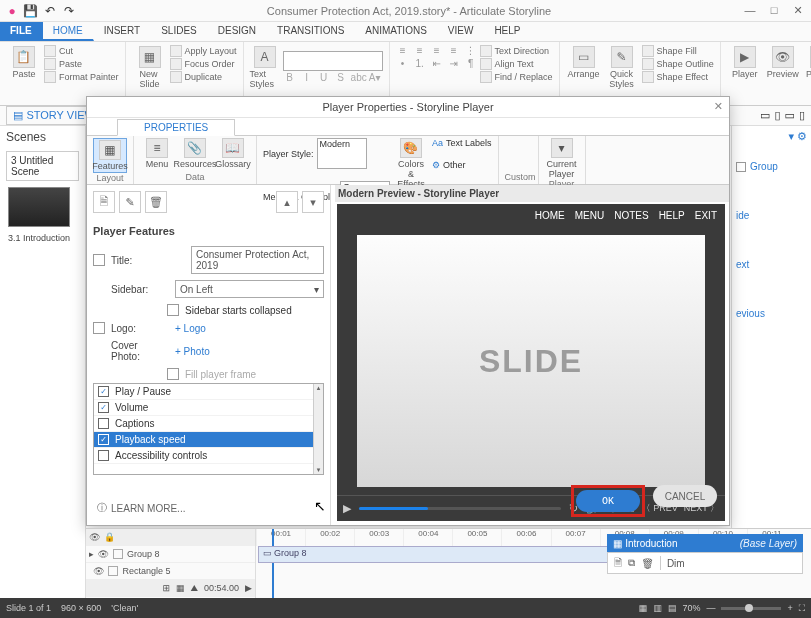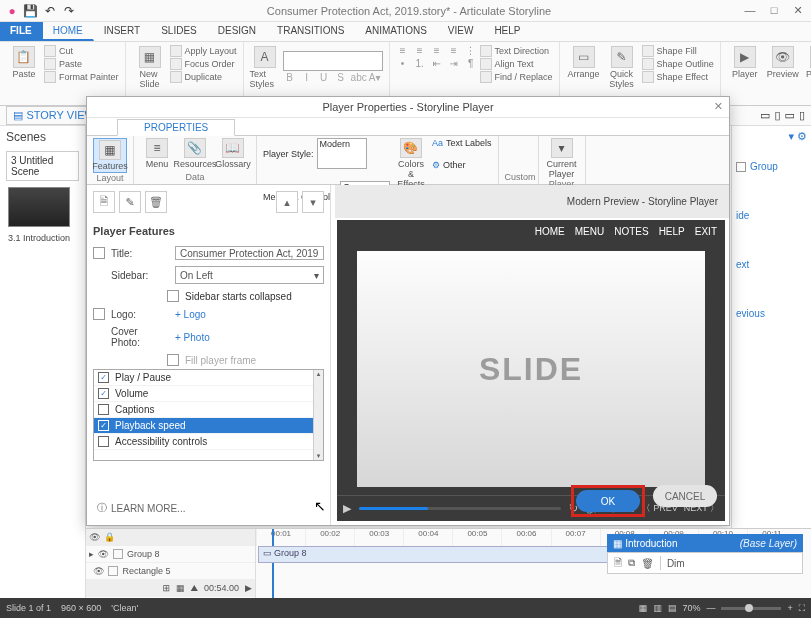--- a/index.html
+++ b/index.html
@@ -49,44 +49,44 @@
 .appearcol select,.appearcol .sel{border:1px solid #aaa;font-size:9px;height:31px;width:50px;background:#fff;padding:0 2px;}
 .mbody{flex:1;display:flex;overflow:hidden;}
 .leftpane{width:244px;border-right:1px solid #ddd;padding:6px;overflow:hidden;display:flex;flex-direction:column;}
 .toolbar2{display:flex;gap:4px;margin-bottom:8px;align-items:center;}
 .toolbar2 .b{width:22px;height:22px;border:1px solid #ccc;display:flex;align-items:center;justify-content:center;background:#fff;font-size:11px;color:#666;}
 .toolbar2 .sp{flex:1;}
 .secth{font-size:11px;color:#444;margin:4px 0 6px;font-weight:600;}
 .fldrow{display:flex;align-items:center;gap:6px;margin:3px 0;font-size:10px;}
 .fldrow .cb{width:12px;height:12px;border:1px solid #999;background:#fff;}
 .fldrow .lab{width:58px;color:#444;}
-.fldrow .inp{flex:1;border:1px solid #aaa;height:14px;padding:0 4px;background:#fff;display:flex;align-items:center;color:#555;}
+.fldrow .inp{flex:1;border:1px solid #aaa;height:28px;padding:0 4px;background:#fff;display:flex;align-items:center;color:#555;margin-left:16px;}
 .fldrow .dd{flex:1;border:1px solid #aaa;height:18px;background:#fff;display:flex;align-items:center;padding:0 4px;justify-content:space-between;color:#555;}
 .linklike{color:#2e7cd1;}
 .pcbox{border:1px solid #aaa;height:92px;overflow:hidden;position:relative;}
 .pcitem{display:flex;align-items:center;gap:6px;padding:2px 4px;font-size:10px;border-bottom:1px solid #f2f2f2;}
 .pcitem .ck{width:11px;height:11px;border:1px solid #666;display:flex;align-items:center;justify-content:center;font-size:8px;color:#2e7cd1;}
 .pcitem .ck.on::before{content:"✓";}
 .pcitem.sel{background:#2e7cd1;color:#fff;}
 .pcitem.sel .ck{border-color:#fff;color:#fff;}
 .pcbox .sbar{position:absolute;right:0;top:0;bottom:0;width:10px;background:#eee;border-left:1px solid #ccc;display:flex;flex-direction:column;justify-content:space-between;align-items:center;font-size:7px;color:#666;}
 .previewpane{flex:1;background:#fff;padding:0 0 0 4px;display:flex;flex-direction:column;}
-.previewhdr{font-size:10px;text-align:right;padding:11px;background:#eaeaea;color:#444;}
+.previewhdr{font-size:10px;text-align:left;padding:3px;background:#eaeaea;color:#444;font-weight:bold;}
 .player{flex:1;background:#3a3a3a;margin:2px 4px 4px 2px;display:flex;flex-direction:column;}
 .player .menubar{display:flex;justify-content:flex-end;gap:10px;color:#fff;font-size:10px;padding:6px 8px;}
 .player .slide{flex:1;margin:8px 20px;background:linear-gradient(#fdfdfd,#d7d7d7);display:flex;align-items:center;justify-content:center;color:#9c9c9c;font-size:32px;font-weight:700;letter-spacing:2px;}
 .player .ctl{height:26px;background:#3a3a3a;border-top:1px solid #555;display:flex;align-items:center;padding:0 6px;gap:8px;color:#ccc;font-size:11px;}
 .player .ctl .prog{flex:1;height:3px;background:#555;position:relative;border-radius:2px;}
 .player .ctl .prog .f{position:absolute;left:0;top:0;bottom:0;width:34%;background:#1c82ea;border-radius:2px;}
 .player .ctl .nav{display:flex;gap:6px;font-size:9px;align-items:center;}
 .mlearn{position:absolute;left:10px;bottom:10px;font-size:10px;color:#666;display:flex;align-items:center;gap:4px;}
 .mbtns{position:absolute;right:12px;bottom:8px;display:flex;gap:8px;}
 .mbtns .okwrap{border:3px solid #d6261e;padding:2px;}
 .mbtns button{width:64px;height:22px;border-radius:11px;border:none;font-size:10px;}
-.mbtns .ok{background:#2e7cd1;color:#fff;}
+.mbtns .ok{background:#2e7cd1;color:#fff;font-family:Liberation Mono, monospace;}
 .mbtns .cn{background:#e4e4e4;color:#666;}
 .timeline{position:absolute;left:86px;right:0;bottom:20px;height:70px;border-top:1px solid #ccc;background:#fafafa;display:flex;}
 .timeline .left{width:170px;border-right:1px solid #ddd;}
 .timeline .row{height:17px;display:flex;align-items:center;border-bottom:1px solid #eee;font-size:9px;padding:0 3px;gap:4px;color:#555;}
 .timeline .tick{position:absolute;top:0;height:17px;width:540px;left:170px;display:flex;font-size:8px;color:#666;}
 .timeline .tick span{flex:1;text-align:center;border-left:1px solid #eee;}
 .rightpanel{position:absolute;right:0;top:126px;width:80px;bottom:90px;border-left:1px solid #ddd;background:#fff;padding:4px;}
 .status{position:absolute;left:0;right:0;bottom:0;height:20px;background:#3a3a3a;color:#ccc;display:flex;align-items:center;font-size:9px;padding:0 6px;gap:10px;}
 .status .right{margin-left:auto;display:flex;gap:6px;align-items:center;}
 .rp-row{font-size:10px;color:#2e7cd1;padding:4px 0;display:flex;align-items:center;gap:4px;}

